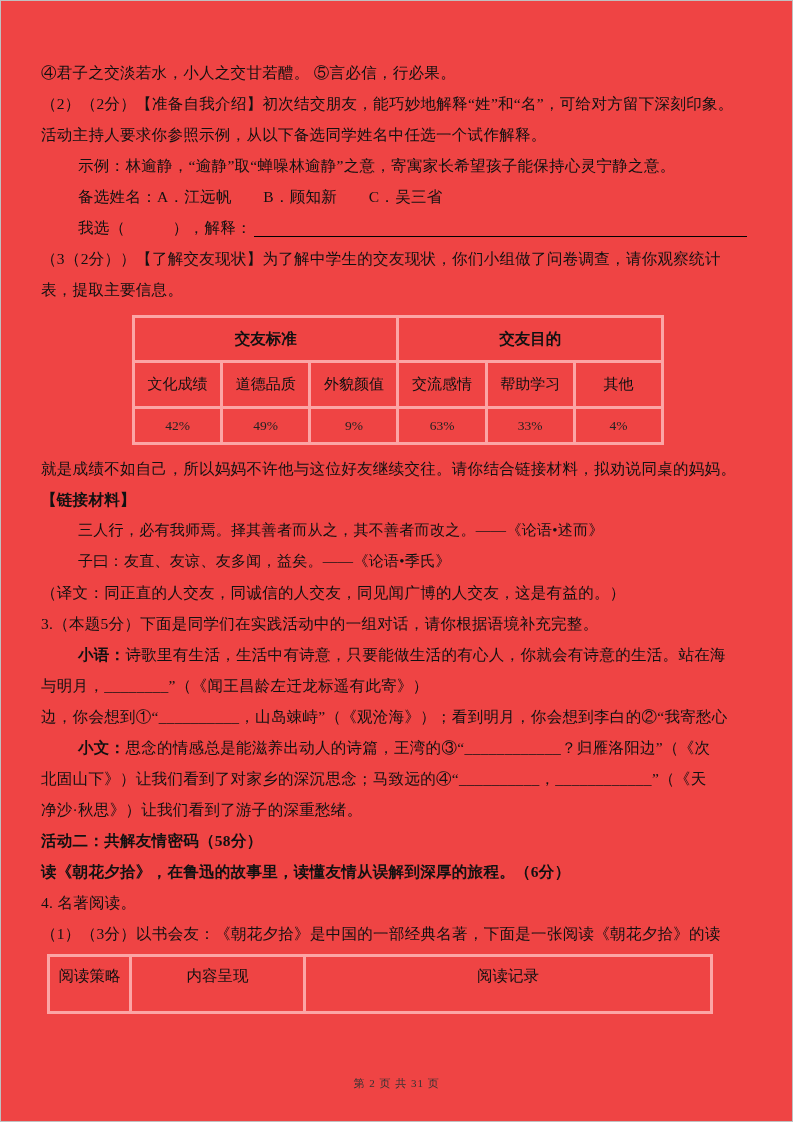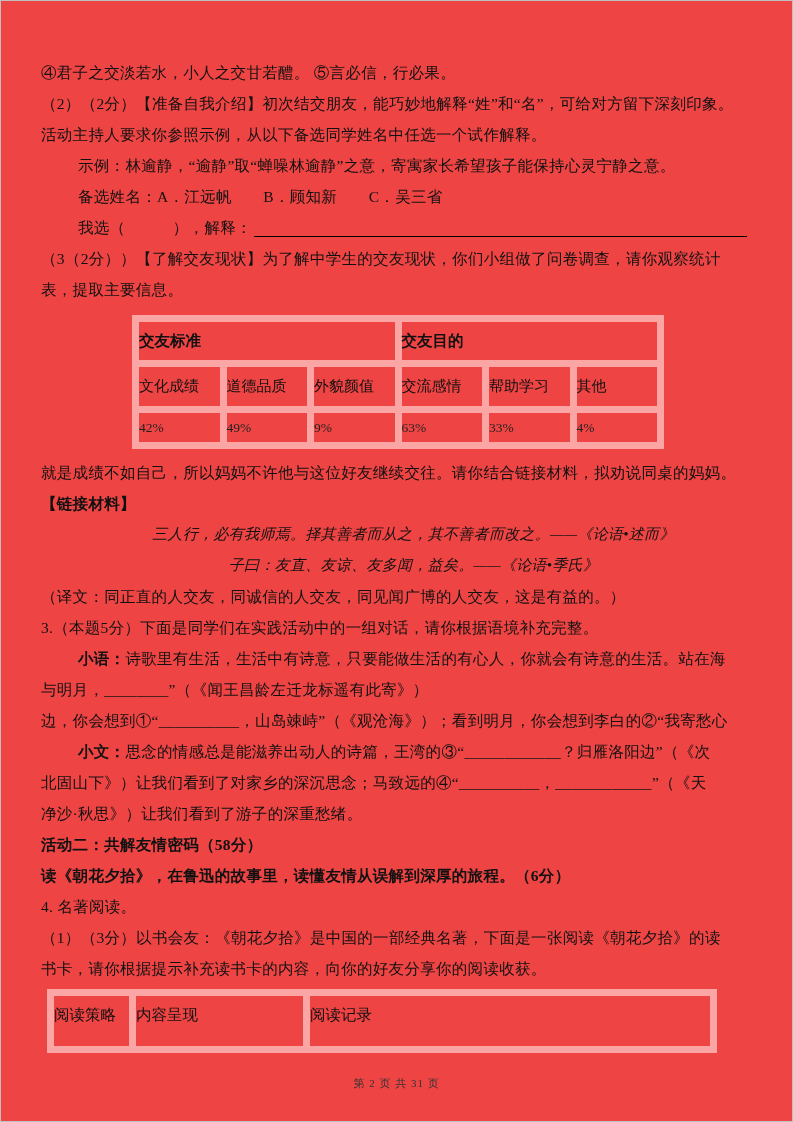--- a/index.html
+++ b/index.html
@@ -19,33 +19,33 @@
     background: #ef4444;
   }
   .ln {
     font-size: 15.5px;
     line-height: 31px;
     white-space: nowrap;
     letter-spacing: 0.3px;
   }
   .ind { padding-left: 37px; }
   .b { font-weight: bold; }
-  .kai { font-style: italic; font-size: 15px; text-align: center; }
+  .kai { font-size: 15px; }
   .center { text-align: left; font-weight: bold; padding-left: 0; }
   .blank-row { display: flex; align-items: flex-end; }
   .blank-row .fill {
     flex: 1 1 auto;
     border-bottom: 1px solid #000;
     height: 1px;
     margin: 0 2px 6px 2px;
   }
   table { border-collapse: collapse; table-layout: fixed; }
   td {
-    border: 7px solid #fca5a5;
-    text-align: left;
+    border: 3px solid #fca5a5;
+    text-align: center;
     vertical-align: middle;
     font-size: 15px;
   }
   .t1 {
     margin: 10px 0 8px 91px;
     width: 532px;
   }
   .t1 .gh td { height: 45px; font-weight: bold; font-size: 15.5px; }
   .t1 .ch td { height: 46px; }
   .t1 .vals td { height: 36px; font-size: 13.5px; color: #222; }
@@ -133,21 +133,20 @@
     <span class="b">小文：</span><span>思念的情感总是能滋养出动人的诗篇，王湾的③“____________？归雁洛阳边”（《次</span>
   </div>
   <div class="ln">北固山下》）让我们看到了对家乡的深沉思念；马致远的④“__________，____________”（《天</div>
   <div class="ln">净沙·秋思》）让我们看到了游子的深重愁绪。</div>
 
   <div class="ln center">活动二：共解友情密码（58分）</div>
   <div class="ln b">读《朝花夕拾》，在鲁迅的故事里，读懂友情从误解到深厚的旅程。（6分）</div>
 
   <div class="ln">4. 名著阅读。</div>
   <div class="ln">（1）（3分）以书会友：《朝花夕拾》是中国的一部经典名著，下面是一张阅读《朝花夕拾》的读</div>
-  <div class="ln">书卡，请你根据提示补充读书卡的内容，向你的好友分享你的阅读收获。</div>
 
   <table class="t2">
     <colgroup>
       <col style="width:82px">
       <col style="width:174px">
       <col style="width:407px">
     </colgroup>
     <tbody>
         <tr>
       <td>阅读策略</td>

